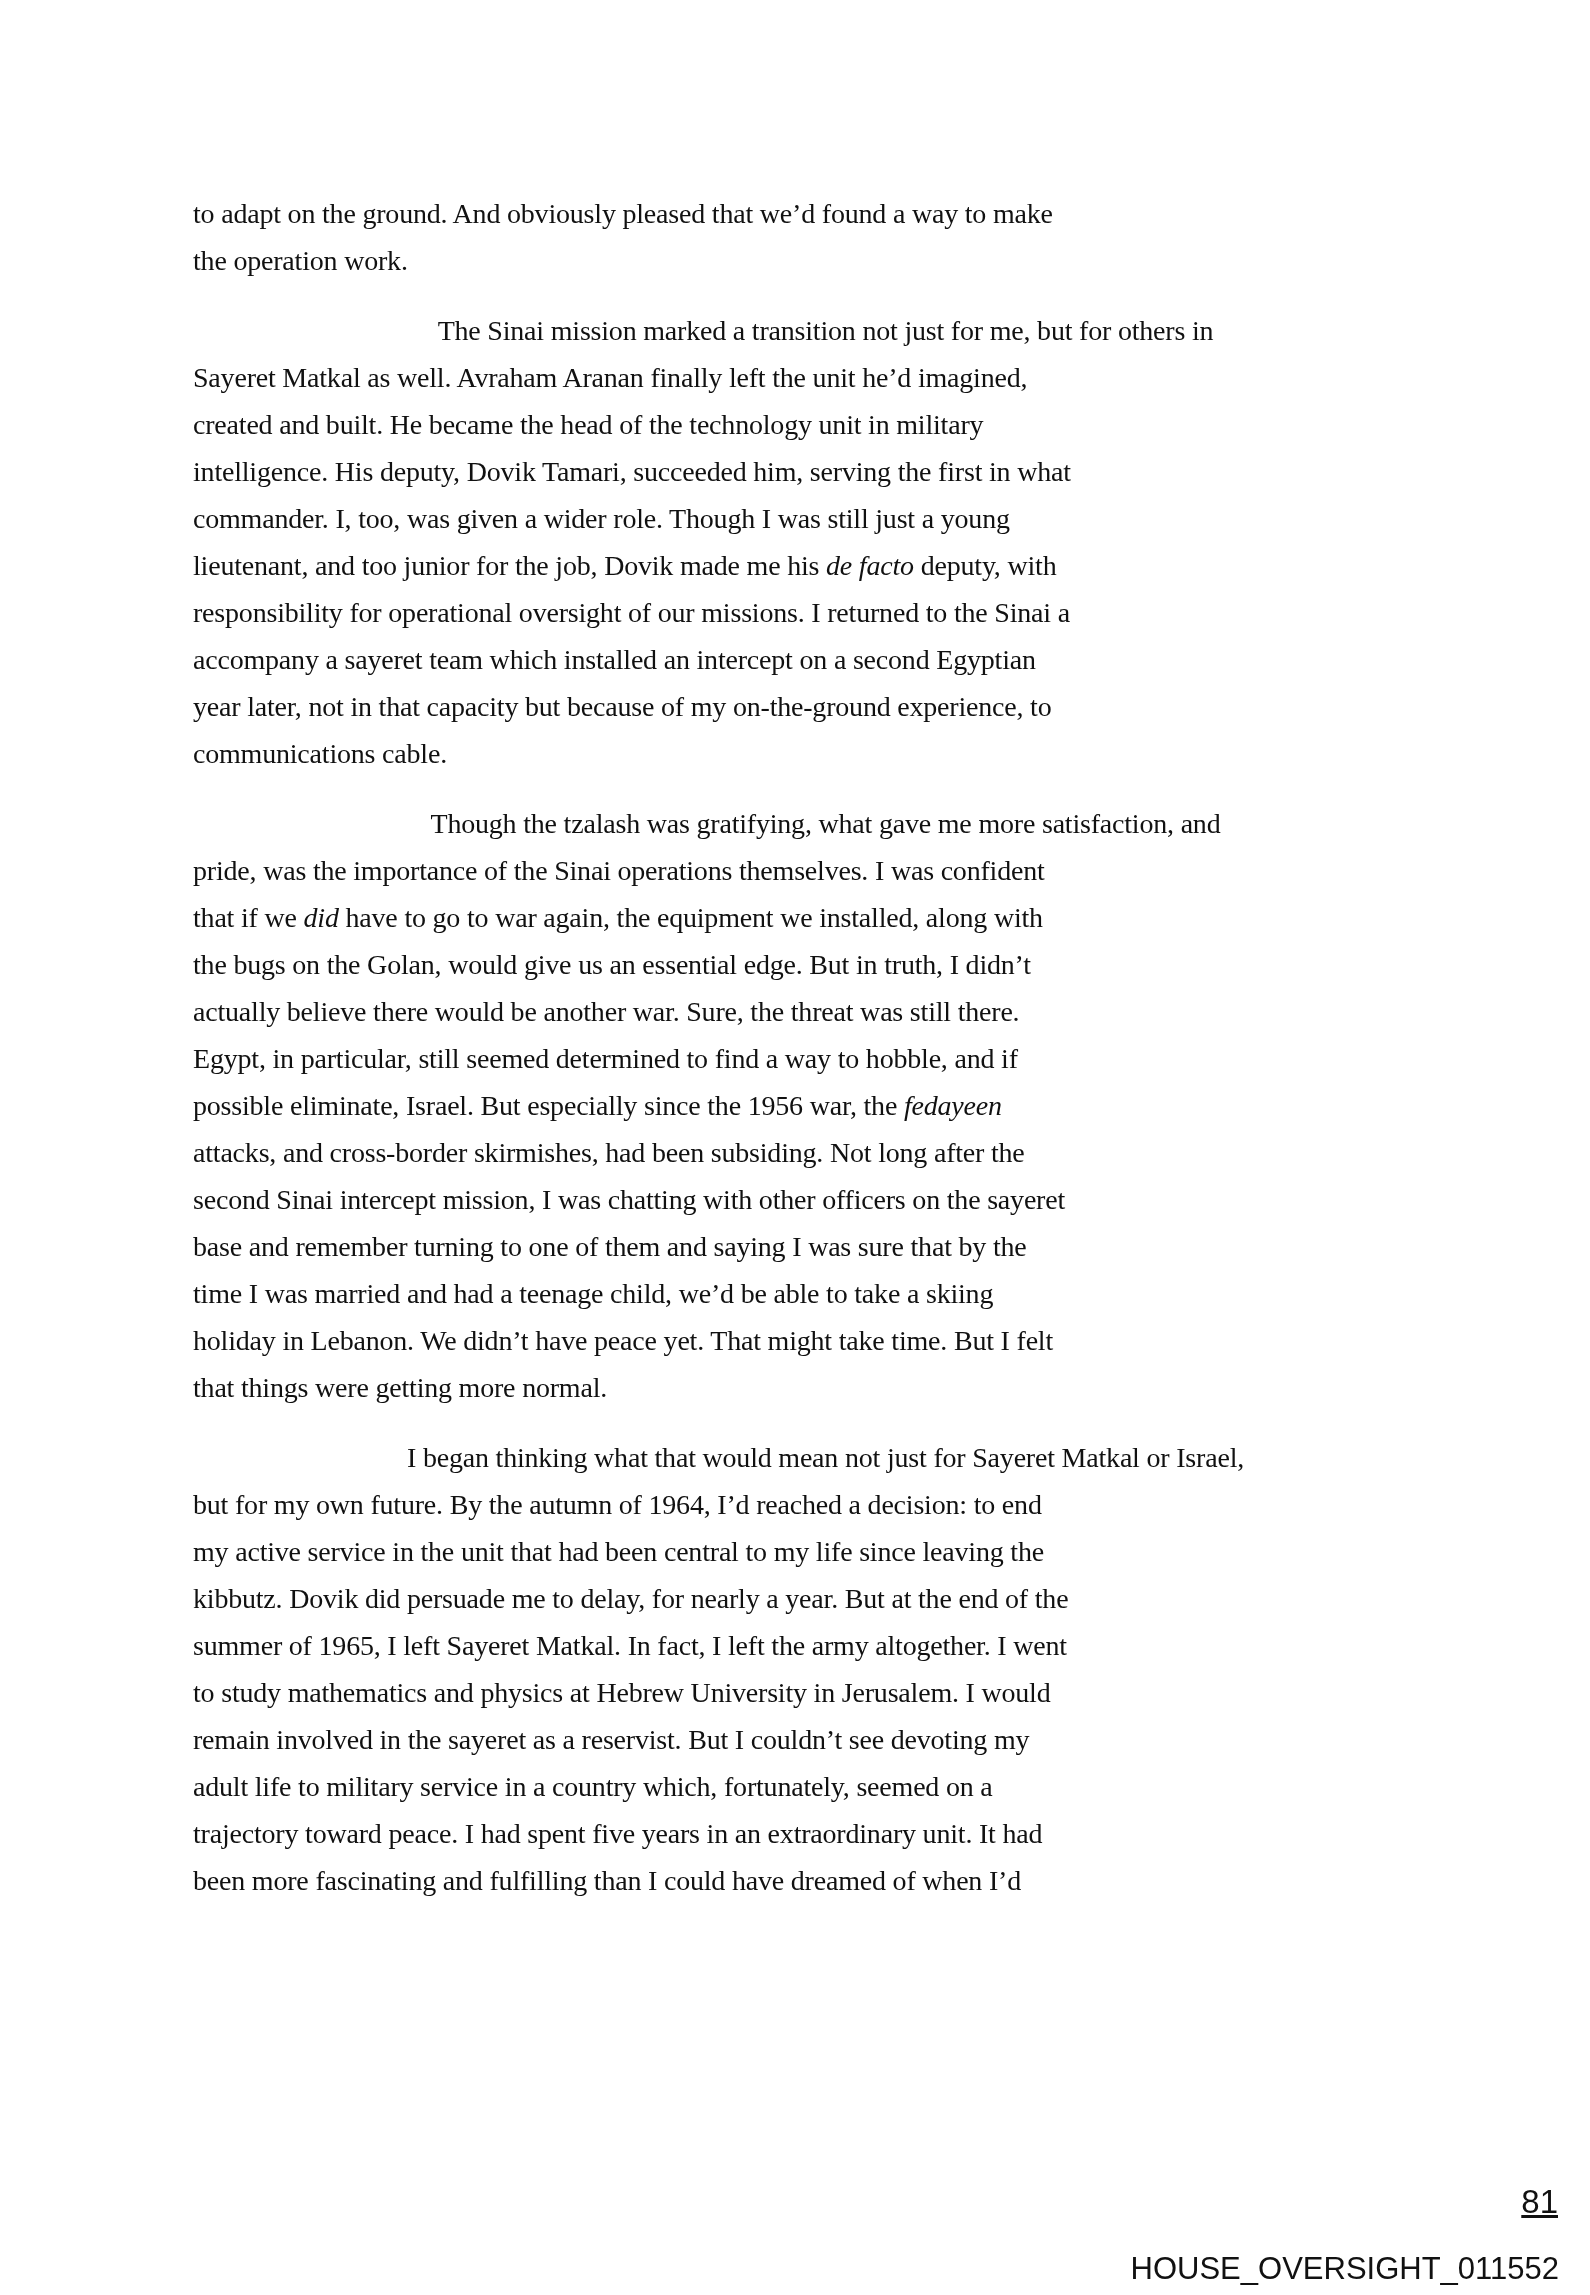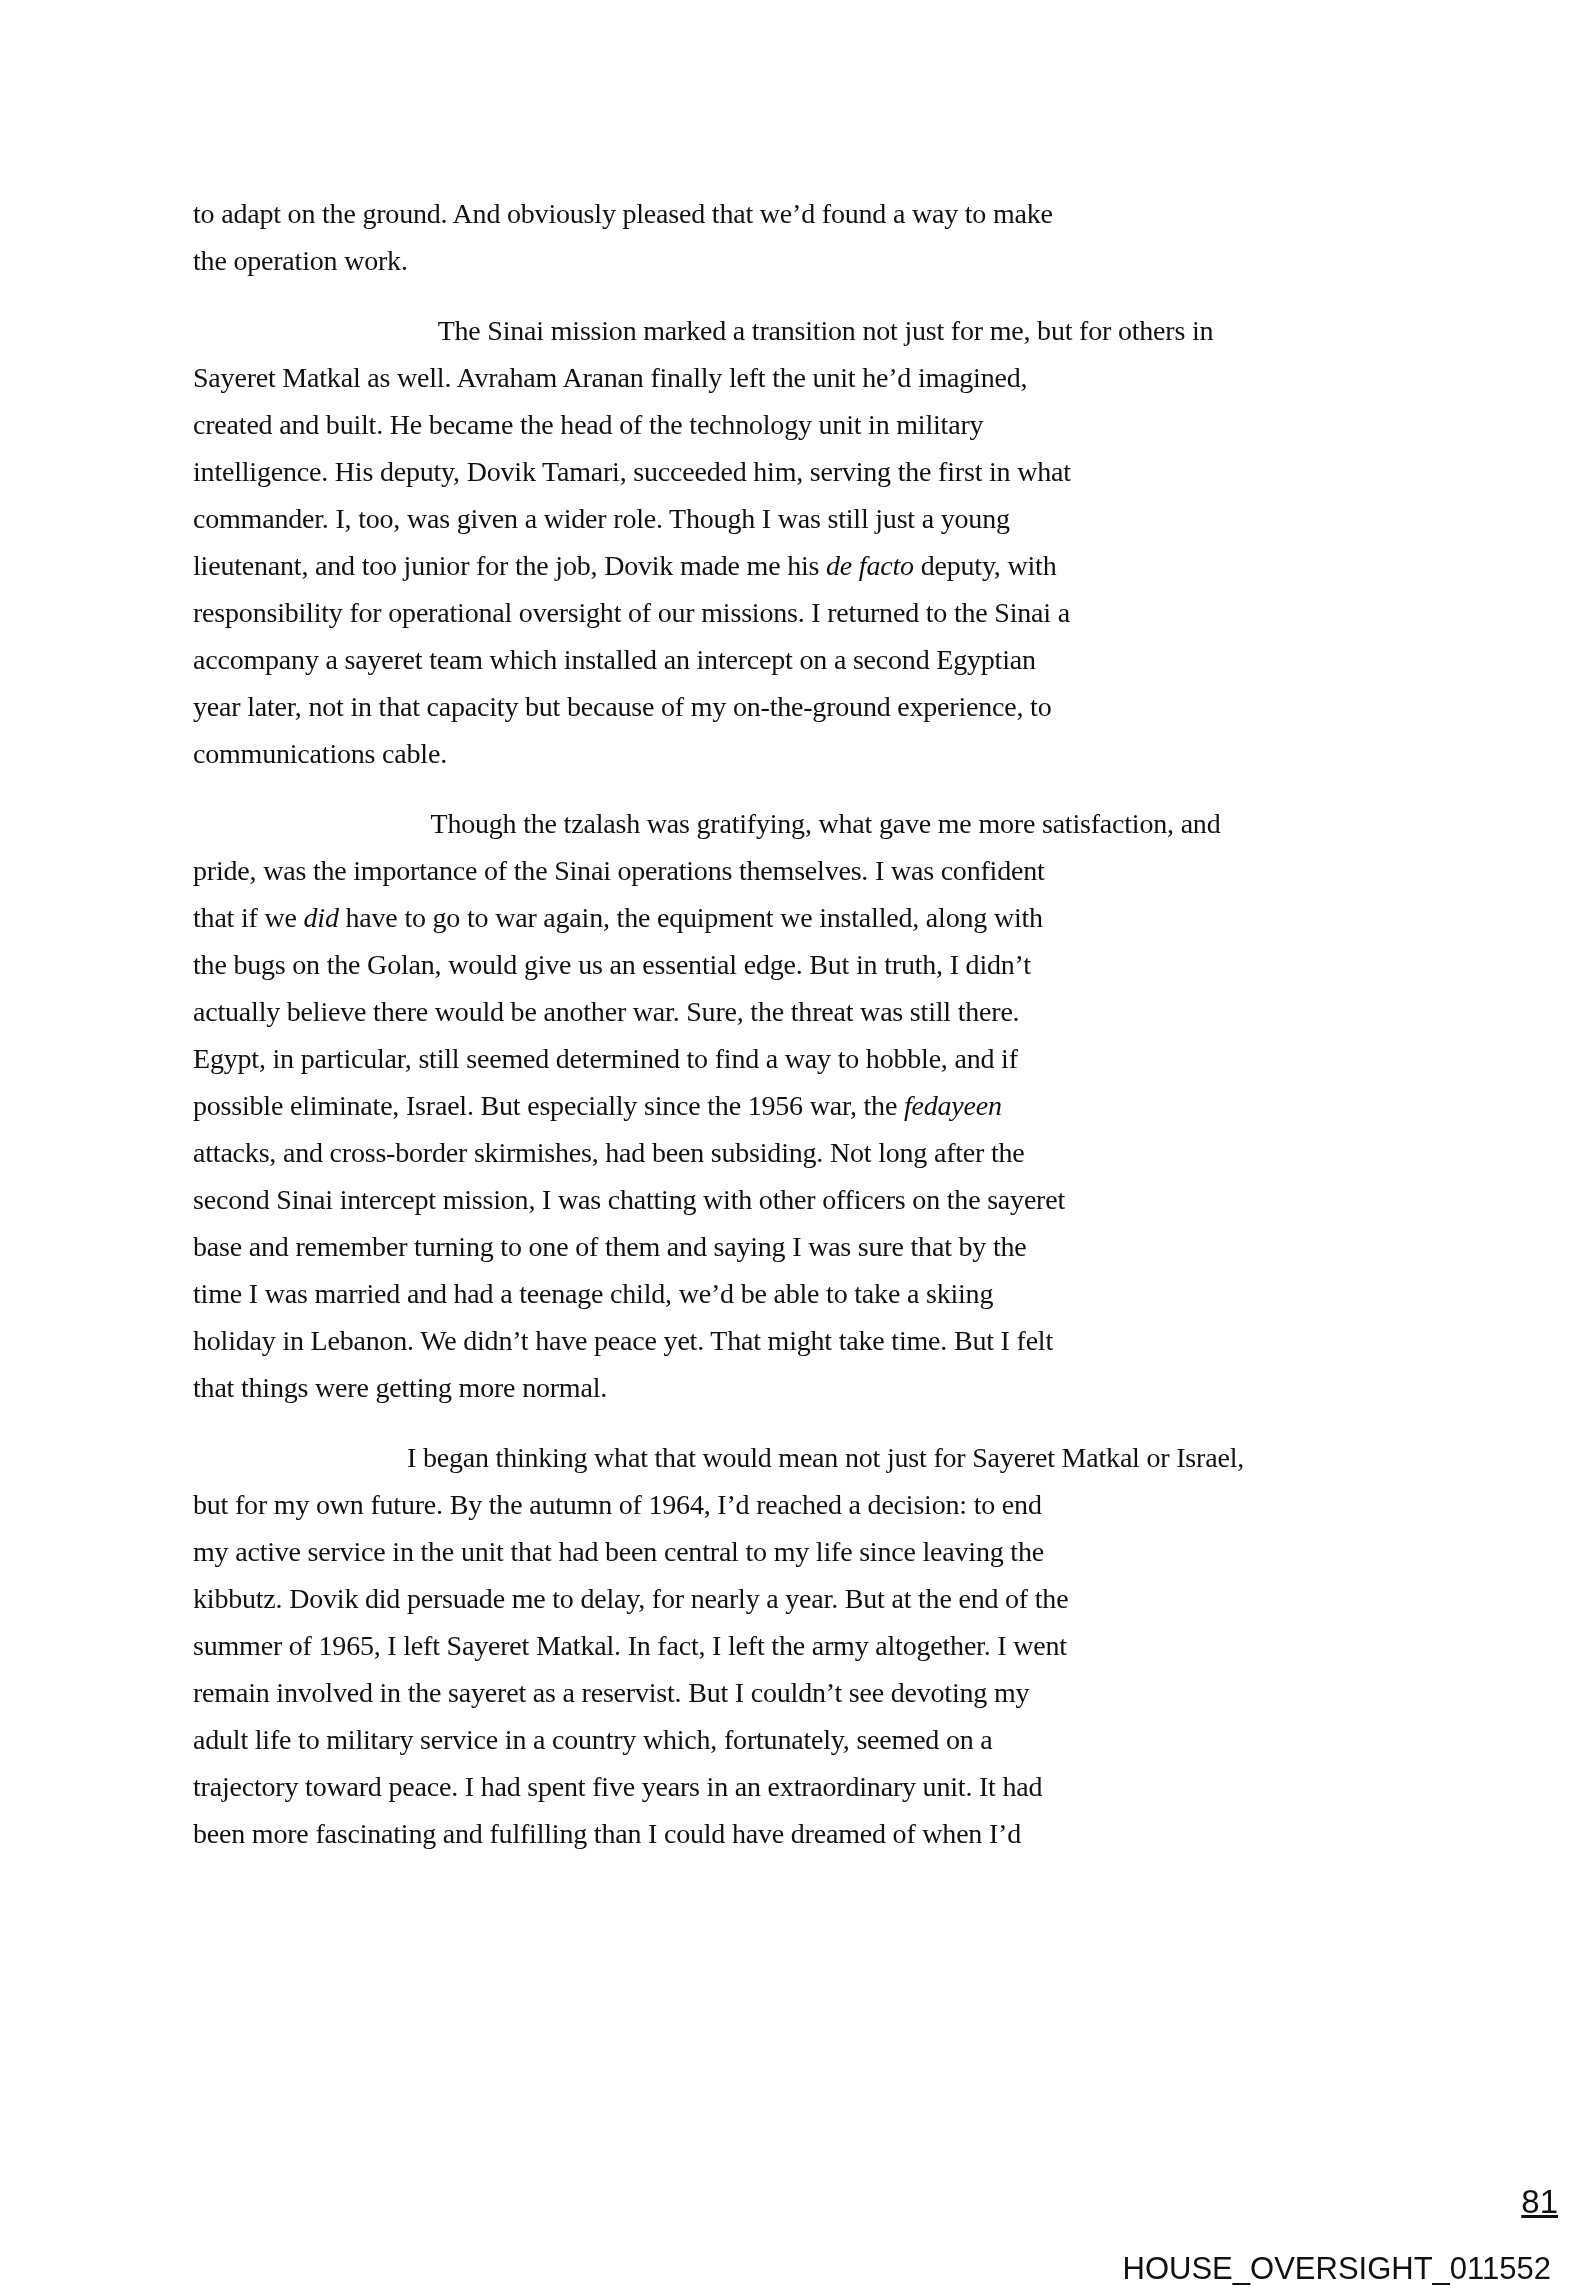--- a/index.html
+++ b/index.html
@@ -50,21 +50,21 @@
       position: absolute;
       right: 33px;
       top: 2182px;
       font-family: "Liberation Sans", "DejaVu Sans", sans-serif;
       font-size: 33px;
       line-height: 39px;
       text-decoration: underline;
     }
     .bates {
       position: absolute;
-      right: 40px;
+      right: 32px;
       top: 2251px;
       font-family: "Liberation Sans", "DejaVu Sans", sans-serif;
       font-size: 31px;
       line-height: 36px;
     }
   </style>
 </head>
 <body>
 
 <main class="page-body">
@@ -99,20 +99,21 @@
         <span class="line"><span>time I was married and had a teenage child, we’d be able to take a skiing</span></span>
         <span class="line"><span>holiday in Lebanon. We didn’t have peace yet. That might take time. But I felt</span></span>
         <span class="line"><span>that things were getting more normal.</span></span>
       </p>
       <p class="para indent">
         <span class="line"><span>I began thinking what that would mean not just for Sayeret Matkal or Israel,</span></span>
         <span class="line"><span>but for my own future. By the autumn of 1964, I’d reached a decision: to end</span></span>
         <span class="line"><span>my active service in the unit that had been central to my life since leaving the</span></span>
         <span class="line"><span>kibbutz. Dovik did persuade me to delay, for nearly a year. But at the end of the</span></span>
         <span class="line"><span>summer of 1965, I left Sayeret Matkal. In fact, I left the army altogether. I went</span></span>
+        <span class="line"><span>to study mathematics and physics at Hebrew University in Jerusalem. I would</span></span>
         <span class="line"><span>remain involved in the sayeret as a reservist. But I couldn’t see devoting my</span></span>
         <span class="line"><span>adult life to military service in a country which, fortunately, seemed on a</span></span>
         <span class="line"><span>trajectory toward peace. I had spent five years in an extraordinary unit. It had</span></span>
         <span class="line"><span>been more fascinating and fulfilling than I could have dreamed of when I’d</span></span>
       </p>
     </div>
 </main>
 
 <div class="page-number">81</div>
 <div class="bates">HOUSE_OVERSIGHT_011552</div>

